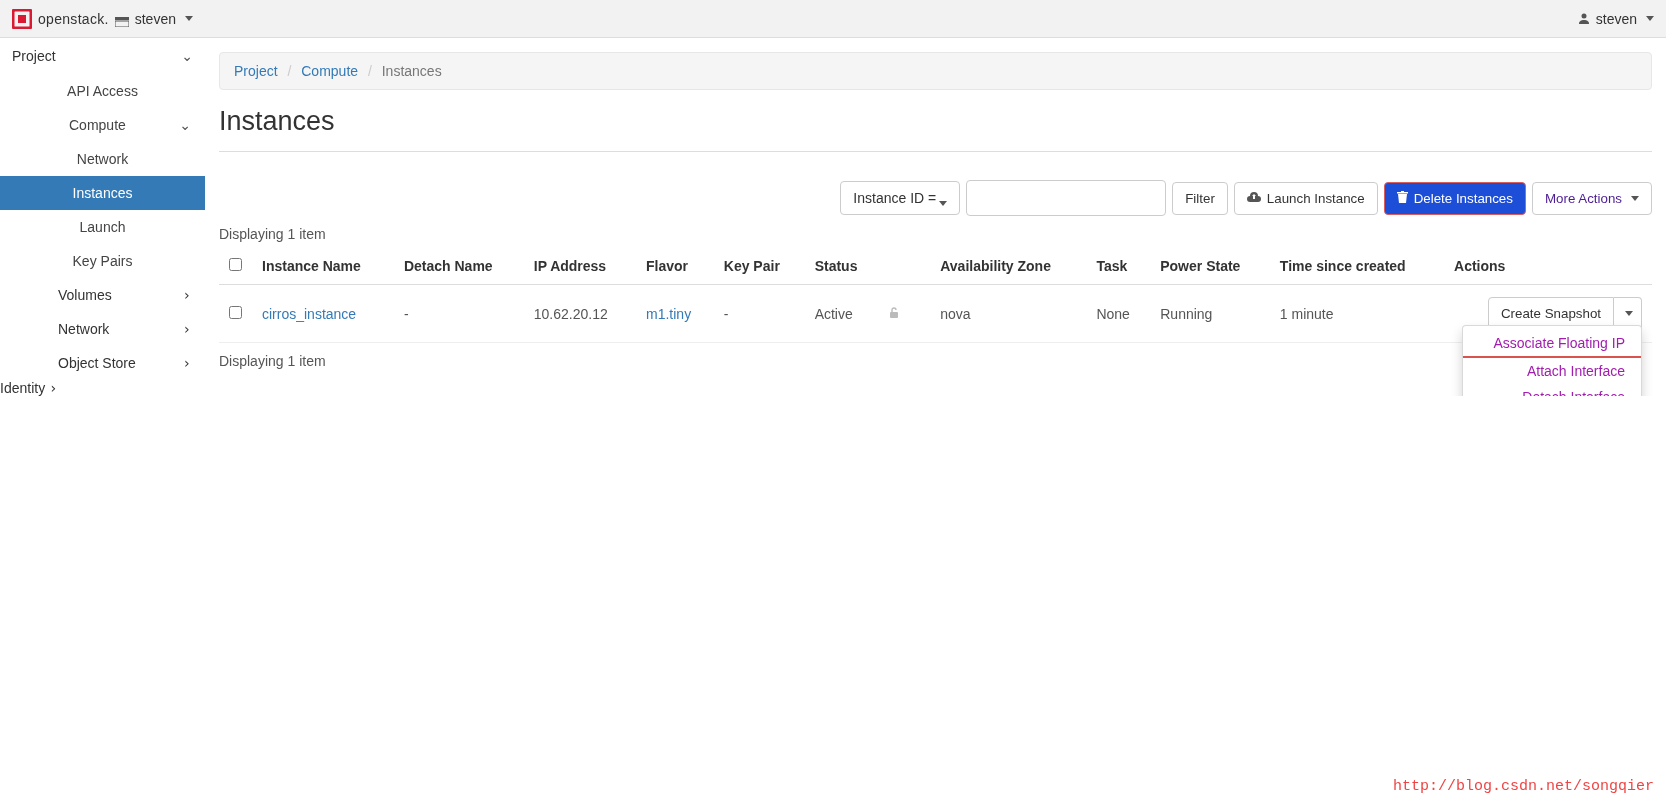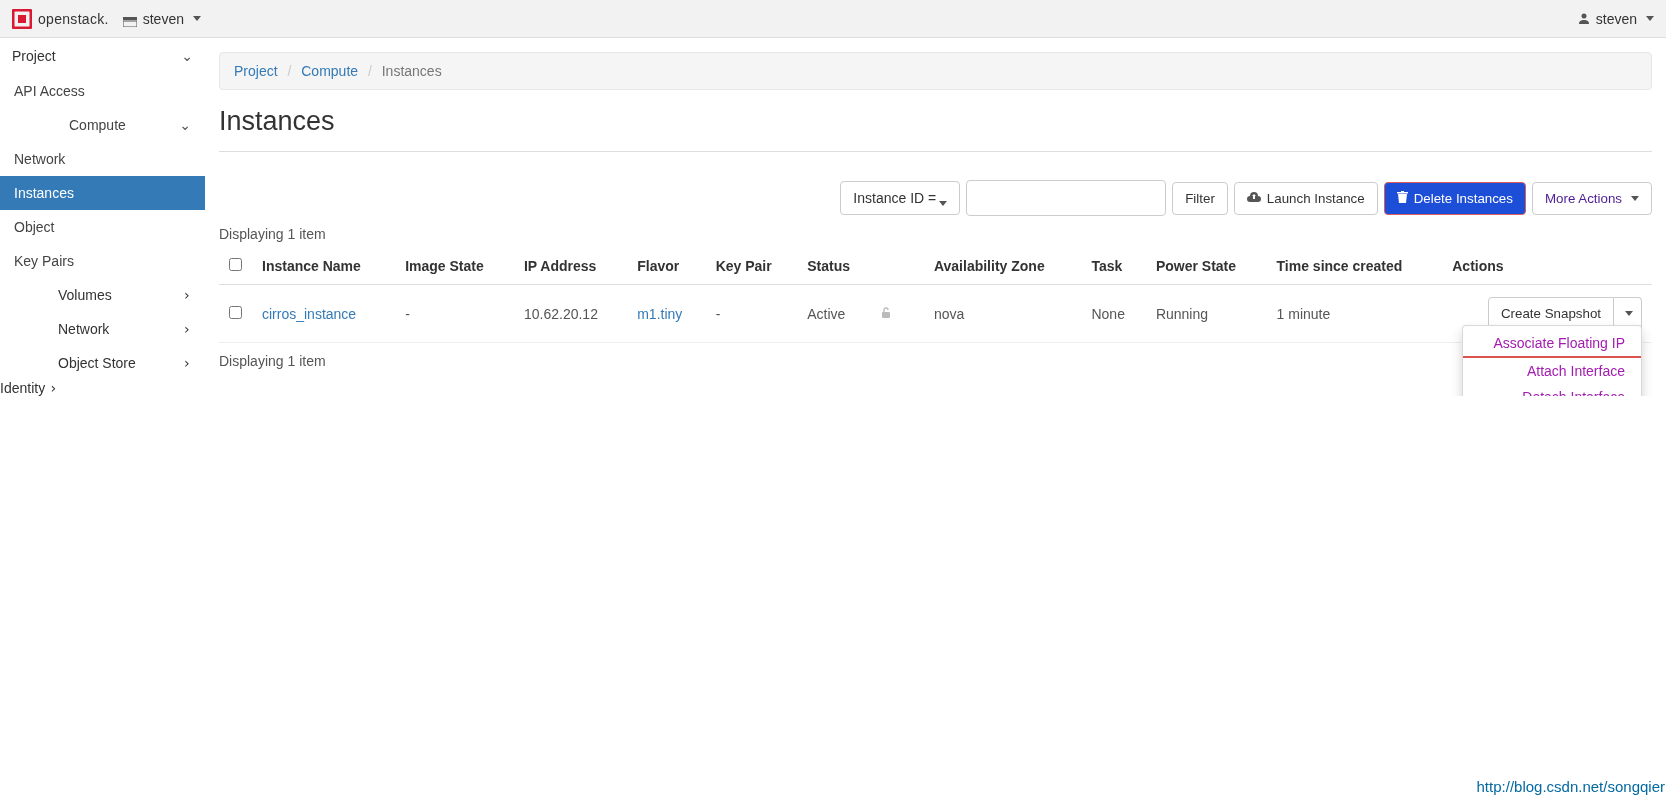--- a/index.html
+++ b/index.html
@@ -1,31 +1,31 @@
 <!DOCTYPE html>
 <html><head>
 <meta charset="utf-8">
 <style>
 *{box-sizing:border-box;margin:0;padding:0}
 body{font-family:-apple-system,BlinkMacSystemFont,"Segoe UI","Helvetica Neue",Arial,sans-serif;font-size:14px;color:#333;background:#fff}
 .topbar{height:38px;background:#f2f2f2;border-bottom:1px solid #ddd;display:flex;align-items:center;padding:0 12px;justify-content:space-between}
-.topbar-left{display:flex;align-items:center;gap:14px}
+.topbar-left{display:flex;align-items:center;gap:6px}
 .logo{display:flex;align-items:center;gap:6px;color:#333}
 .logo-mark{width:20px;height:20px;display:inline-block}
 .logo-text{font-weight:500;letter-spacing:0.3px}
 .project-selector{display:flex;align-items:center;gap:6px;color:#333;cursor:pointer}
 .project-selector .proj-icon{width:14px;height:10px;display:inline-block}
 .user-menu{display:flex;align-items:center;gap:6px;cursor:pointer;color:#333}
 .caret{display:inline-block;width:0;height:0;border-left:4px solid transparent;border-right:4px solid transparent;border-top:5px solid #555;margin-left:3px}
 .layout{display:flex}
 .sidebar{width:205px;flex:0 0 205px;background:#fff}
 .nav-group>.nav-group-header{padding:10px 12px;cursor:pointer;display:flex;align-items:center;justify-content:space-between;color:#333}
 .nav-group .chev{font-size:14px;color:#555}
 .nav-sublist{}
-.nav-item{display:block;text-align:left;padding:9px 14px;color:#444;cursor:pointer}
+.nav-item{display:block;text-align:center;padding:9px 14px;color:#444;cursor:pointer}
 .nav-item.indent1{padding-right:14px}
 .nav-item.indent2{padding-right:14px}
 .nav-item.active{background:#337ab7;color:#fff}
 .nav-header-sub{display:flex;justify-content:space-between;align-items:center;padding:9px 14px;color:#444;cursor:pointer}
 .nav-header-sub .label{flex:1;text-align:left;padding-left:55px}
 .nav-group-line{display:flex;justify-content:space-between;padding:9px 14px;color:#333;cursor:pointer;align-items:center}
 .nav-group-line .lbl{padding-left:44px}
 .content{flex:1;padding:0 14px 20px 14px}
 .breadcrumb-bar{background:#f5f5f5;border:1px solid #e7e7e7;border-radius:4px;padding:10px 14px;margin-top:14px;color:#777}
 .breadcrumb-bar a{color:#337ab7;text-decoration:none}
@@ -47,21 +47,21 @@
 .actions-cell{text-align:right;position:relative;white-space:nowrap}
 .btn-group{display:inline-flex}
 .btn-group .btn{border-radius:4px 0 0 4px}
 .btn-group .btn-caret{border-radius:0 4px 4px 0;border-left:none;padding:8px 8px}
 .dropdown-menu{position:absolute;right:10px;top:40px;background:#fff;border:1px solid rgba(0,0,0,.15);box-shadow:0 6px 12px rgba(0,0,0,.175);border-radius:4px;min-width:180px;padding:4px 0;z-index:100}
 .dropdown-menu .item{padding:5px 16px;cursor:pointer;color:#a21caf;white-space:nowrap}
 .dropdown-menu .item.first{border-bottom:2px solid #d9534f}
 .dropdown-menu .item.danger{color:#d9534f}
 .unlock-icon{color:#bbb;font-size:14px}
 .chev-right{font-family:monospace}
-.watermark{position:fixed;bottom:8px;right:1px;color:#0369a1;font-family:Liberation Sans, sans-serif;font-size:15px;pointer-events:none}
+.watermark{position:fixed;bottom:8px;right:12px;color:#ef4444;font-family:Liberation Mono, monospace;font-size:15px;pointer-events:none}
 </style>
 </head>
 <body>
 
 <div class="topbar">
   <div class="topbar-left">
     <div class="logo">
       <span class="logo-mark">
         <svg viewBox="0 0 20 20">
             <rect x="1" y="1" width="18" height="18" rx="2" fill="none" stroke="#da1a32" stroke-width="3"></rect>
@@ -101,21 +101,21 @@
         <span class="chev">⌄</span>
       </div>
       <div class="nav-sublist">
         <div class="nav-item indent1">API Access</div>
         <div class="nav-header-sub">
           <span class="label">Compute</span>
           <span class="chev">⌄</span>
         </div>
         <div class="nav-item indent2">Network</div>
         <div class="nav-item indent2 active">Instances</div>
-        <div class="nav-item indent2">Object</div>
+        <div class="nav-item indent2">Launch</div>
         <div class="nav-item indent2">Key Pairs</div>
 
         <div class="nav-group-line">
           <span class="lbl">Volumes</span>
           <span class="chev-right">›</span>
         </div>
         <div class="nav-group-line">
           <span class="lbl">Network</span>
           <span class="chev-right">›</span>
         </div>
@@ -169,21 +169,21 @@
       </button>
     </div>
 
     <div class="displaying">Displaying 1 item</div>
 
     <table class="instances">
       <thead>
         <tr>
           <th class="chk"><input type="checkbox" style=""></th>
           <th>Instance Name</th>
-          <th>Image State</th>
+          <th>Detach Name</th>
           <th>IP Address</th>
           <th>Flavor</th>
           <th>Key Pair</th>
           <th>Status</th>
           <th>Availability Zone</th>
           <th>Task</th>
           <th>Power State</th>
           <th>Time since created</th>
           <th>Actions</th>
         </tr>

